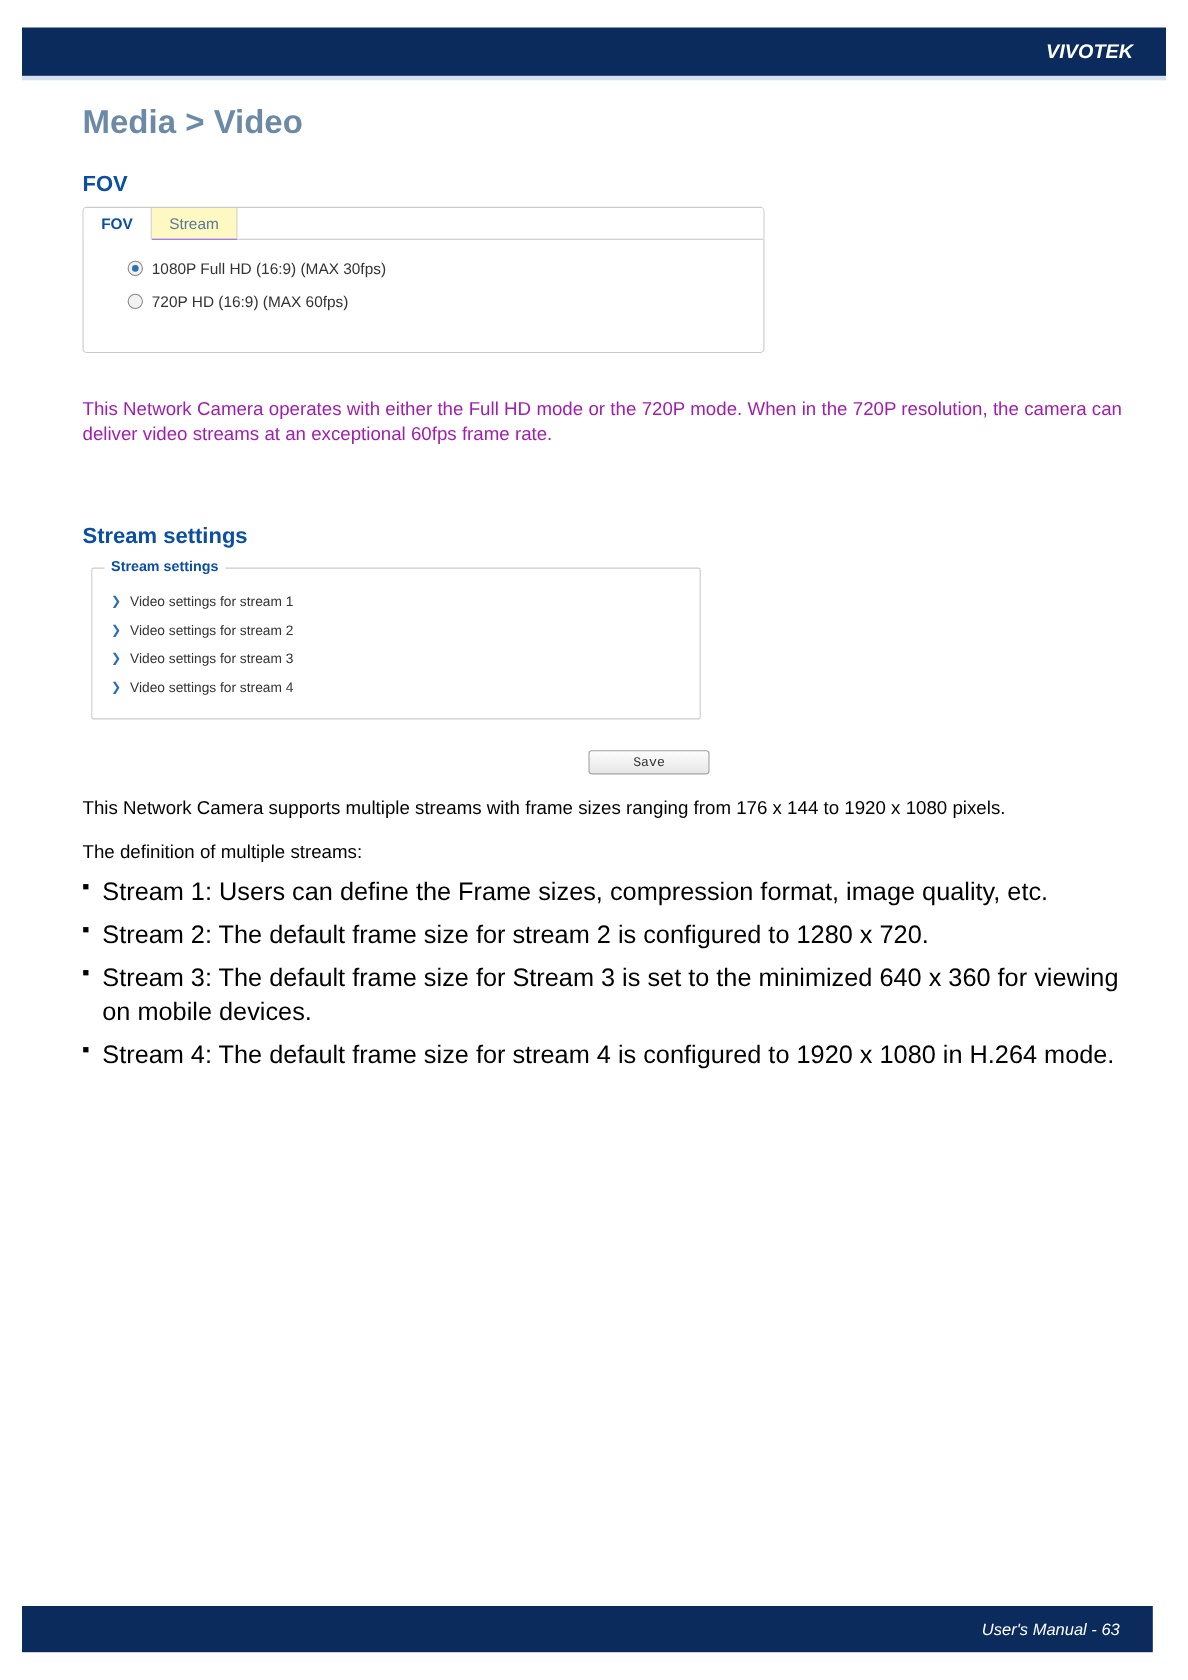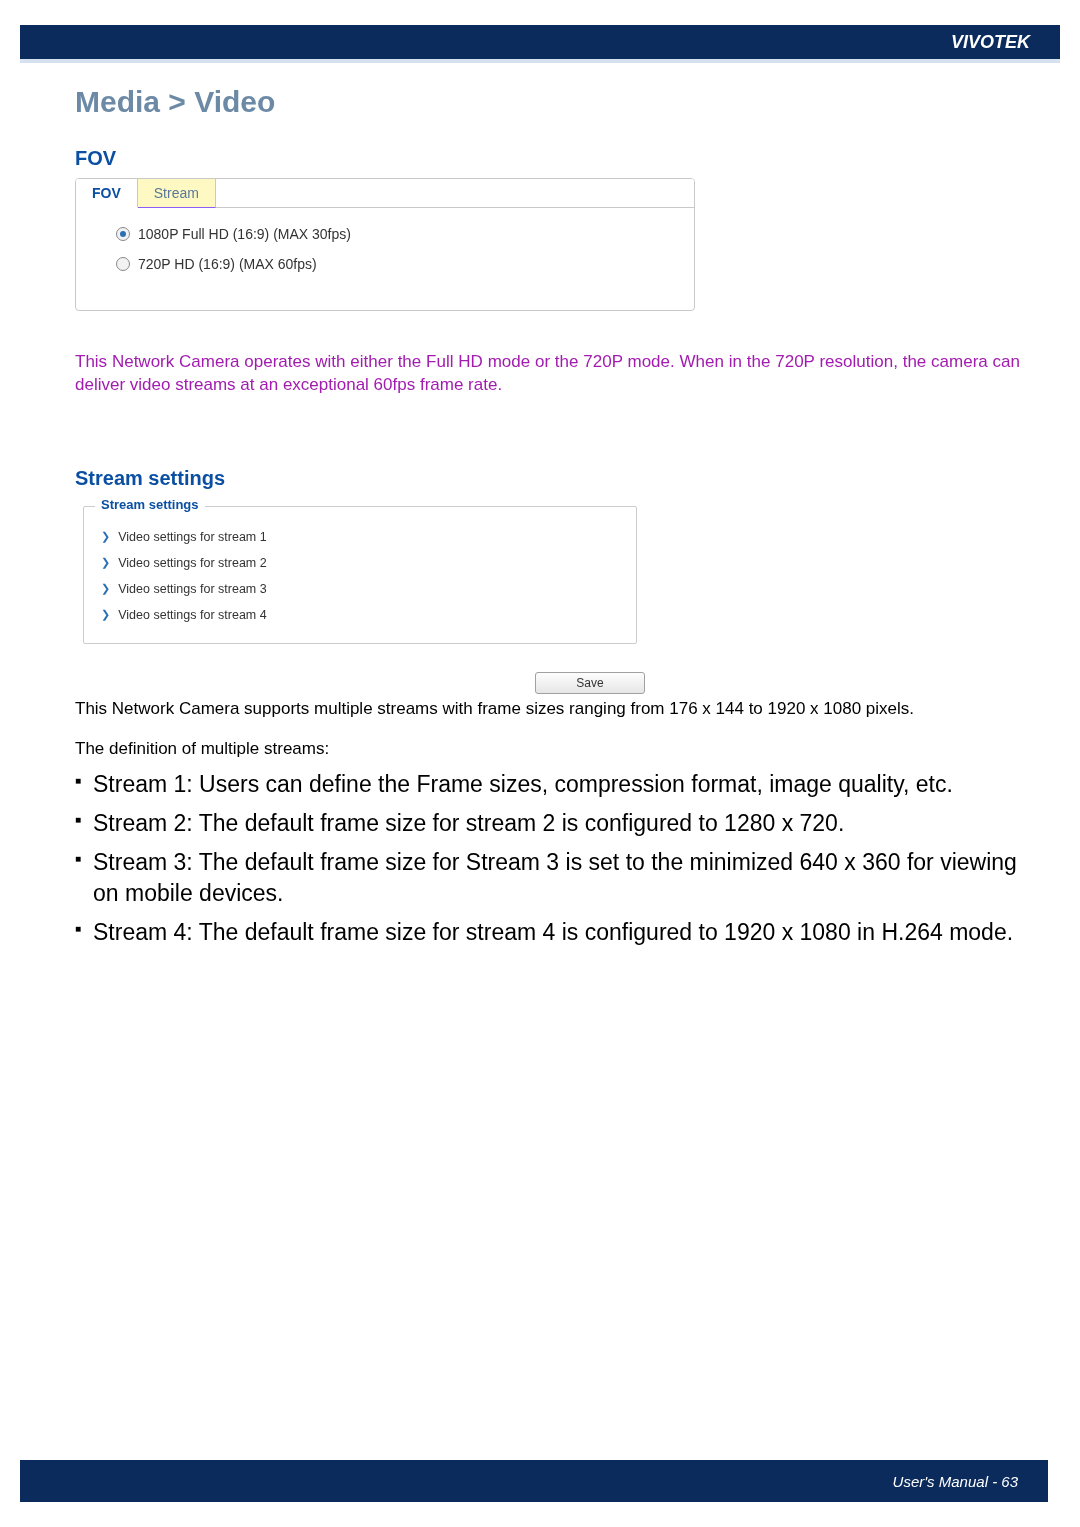--- a/index.html
+++ b/index.html
@@ -6,21 +6,21 @@
   body {
     font-family: Arial, Helvetica, sans-serif;
     background: #ffffff;
     width: 1080px;
     height: 1527px;
     position: relative;
     color: #000;
   }
   .header-bar {
     background: #0a2b5c;
-    height: 34px;
+    height: 44px;
     margin: 25px 20px 0 20px;
     display: flex;
     align-items: center;
     justify-content: flex-end;
     padding-right: 30px;
   }
   .header-text {
     color: #fff;
     font-style: italic;
     font-weight: bold;
@@ -149,21 +149,22 @@
     cursor: pointer;
   }
   .chevron-icon {
     color: #2c6fb5;
     font-size: 11px;
   }
   .save-row {
     width: 570px;
     display: flex;
     justify-content: flex-end;
-    margin-bottom: 4px;
+    margin-bottom: 20px;
+    font-family: Liberation Mono, monospace;
   }
   .save-btn {
     width: 110px;
     padding: 3px 0;
     font-size: 12px;
     background: linear-gradient(#fdfdfd, #e6e6e6);
     border: 1px solid #a0a0a0;
     border-radius: 3px;
     color: #333;
     cursor: pointer;

